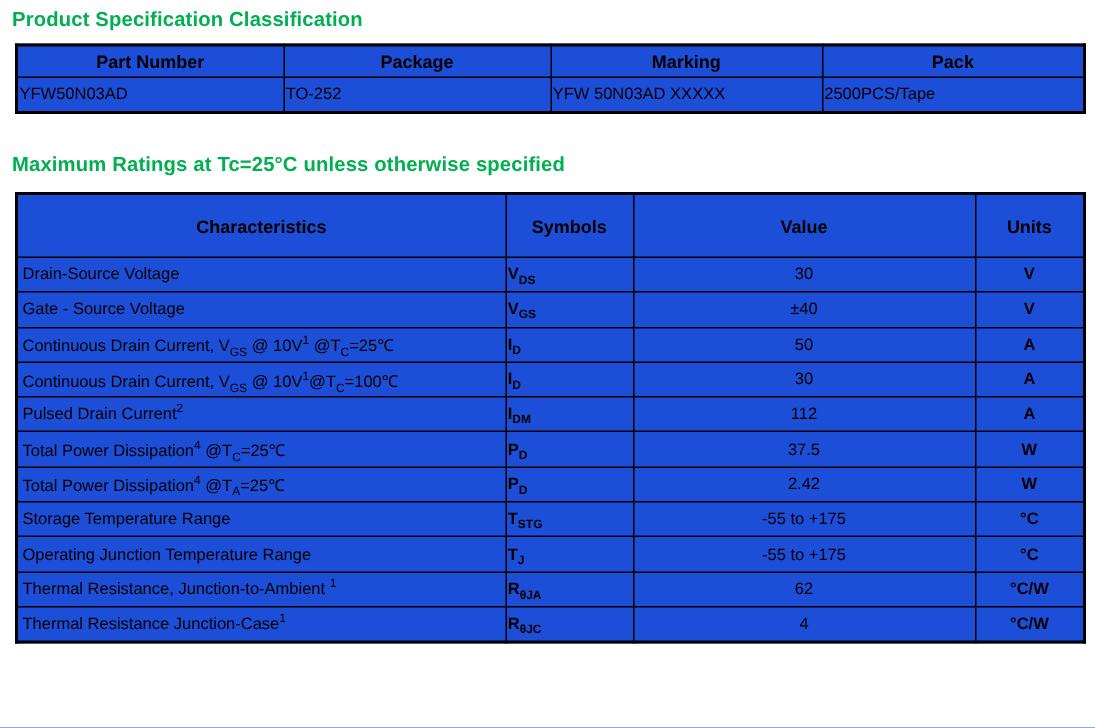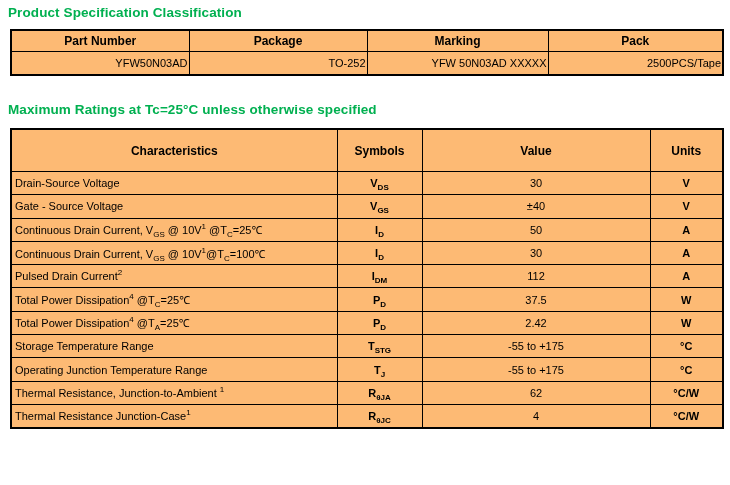--- a/index.html
+++ b/index.html
@@ -27,53 +27,53 @@
   }
   #title1 { top: 5px; }
   #title2 { top: 102px; }
 
   table {
     position: absolute;
     left: 10px;
     border-collapse: collapse;
     table-layout: fixed;
     width: 712px;
-    background: #fdba74;
+    background: #1d4ed8;
   }
   th, td {
     border: 1.5px solid #000;
     overflow: hidden;
     white-space: nowrap;
   }
   table { border: 2px solid #000; }
 
   
   .t1 { top: 29px; }
   .t1 th {
     height: 18px;
     font-size: 12px;
     font-weight: bold;
     text-align: center;
   }
   .t1 td {
     height: 20px;
     font-size: 11px;
-    text-align: right;
+    text-align: left;
   }
 
   
   .t2 { top: 128px; }
   .t2 thead th {
     height: 39px;
     font-size: 12px;
     font-weight: bold;
   }
   .t2 tbody td { height: 20.3px; font-size: 11px; margin-left: 40px; }
   .c-char { text-align: left; padding-left: 3px; }
-  .c-sym  { text-align: center; font-weight: bold; font-size: 11.5px; }
+  .c-sym  { font-weight: bold; font-size: 11.5px; }
   .c-val  { text-align: center; }
   .c-unit { text-align: center; font-weight: bold; font-size: 11.5px; }
 
   sub { font-size: 8px; line-height: 0; }
   sup { font-size: 8px; line-height: 0; vertical-align: super; }
 </style>
 </head>
 <body>
 
 <div class="page">

